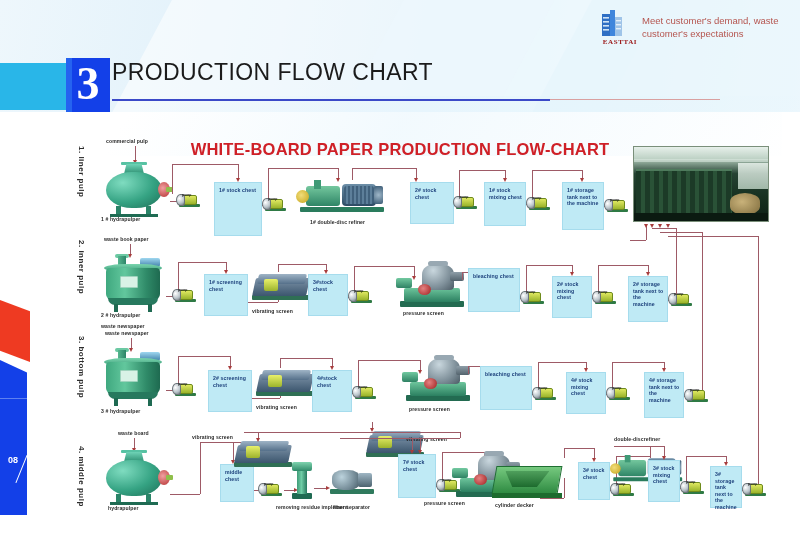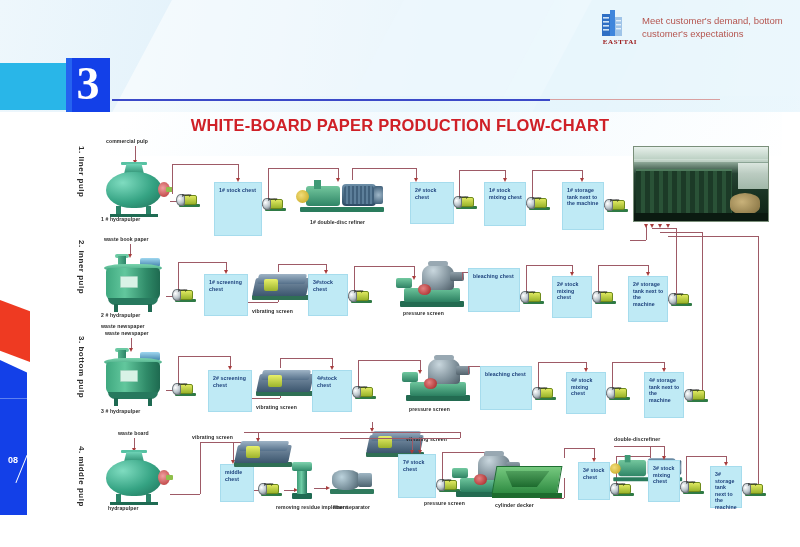--- a/index.html
+++ b/index.html
@@ -104,21 +104,21 @@
     font-size:7px; font-weight:bold; letter-spacing:.6px; color:#9a1515;
     text-align:center;
   }
   .brand-slogan {
     position:absolute; left:44px; top:6px; width:156px;
     font-size:9.5px; line-height:13px; color:#b5554f;
   }
 
   
   .chart-title {
-    position:absolute; left:0; top:116px; width:800px; text-align:center;
+    position:absolute; left:0; top:140px; width:800px; text-align:center;
     font-size:16.5px; font-weight:bold; color:#cf2027; letter-spacing:.2px;
   }
 
   
   .rowlabel {
     position:absolute; width:80px; font-size:8px; font-weight:bold; color:#2d2d2d;
     transform: rotate(90deg); transform-origin: left top; white-space:nowrap;
     letter-spacing:.5px;
   }
 
@@ -422,38 +422,39 @@
   <div class="side-blue"></div>
   <div class="side-hairline"></div>
   <div class="pagenum">
     <span class="pn-top">08</span>
     <span class="pn-slash"></span>
     <span class="pn-bot">04</span>
   </div>
 
   <div class="logo3">3</div>
   <div class="logo3-cut"></div>
+  <div class="page-title">PRODUCTION FLOW CHART</div>
   <div class="title-rule"></div>
   <div class="title-rule2"></div>
 
   <div class="brand">
     <svg class="brand-mark" viewBox="0 0 30 30">
       <rect x="4" y="6" width="8" height="22" fill="#2f6fc4"></rect>
       <rect x="12" y="2" width="5" height="26" fill="#3f86dc"></rect>
       <rect x="17" y="9" width="7" height="19" fill="#9fc4e8"></rect>
       <rect x="5" y="9" width="6" height="1.6" fill="#cfe3f5"></rect>
       <rect x="5" y="13" width="6" height="1.6" fill="#cfe3f5"></rect>
       <rect x="5" y="17" width="6" height="1.6" fill="#cfe3f5"></rect>
       <rect x="5" y="21" width="6" height="1.6" fill="#cfe3f5"></rect>
       <rect x="18" y="12" width="5" height="1.4" fill="#e3effa"></rect>
       <rect x="18" y="16" width="5" height="1.4" fill="#e3effa"></rect>
       <rect x="18" y="20" width="5" height="1.4" fill="#e3effa"></rect>
     </svg>
     <div class="brand-name">EASTTAI</div>
-    <div class="brand-slogan">Meet customer's demand, bottom customer's expectations</div>
+    <div class="brand-slogan">Meet customer's demand, waste customer's expectations</div>
   </div>
 
   <div class="chart-title">WHITE-BOARD PAPER PRODUCTION FLOW-CHART</div>
 
   <div class="rowlabel" style="left:86px; top:146px;">1. liner pulp</div>
   <div class="rowlabel" style="left:86px; top:240px;">2. inner pulp</div>
   <div class="rowlabel" style="left:86px; top:336px;">3. bottom pulp</div>
   <div class="rowlabel" style="left:86px; top:446px;">4. middle pulp</div>
 
   <div class="photo">

